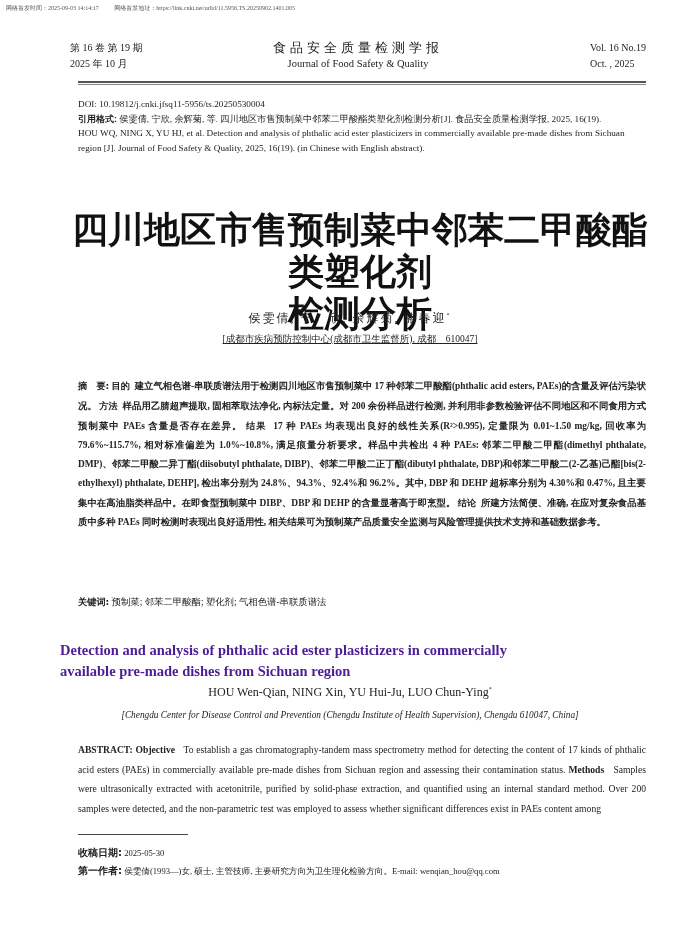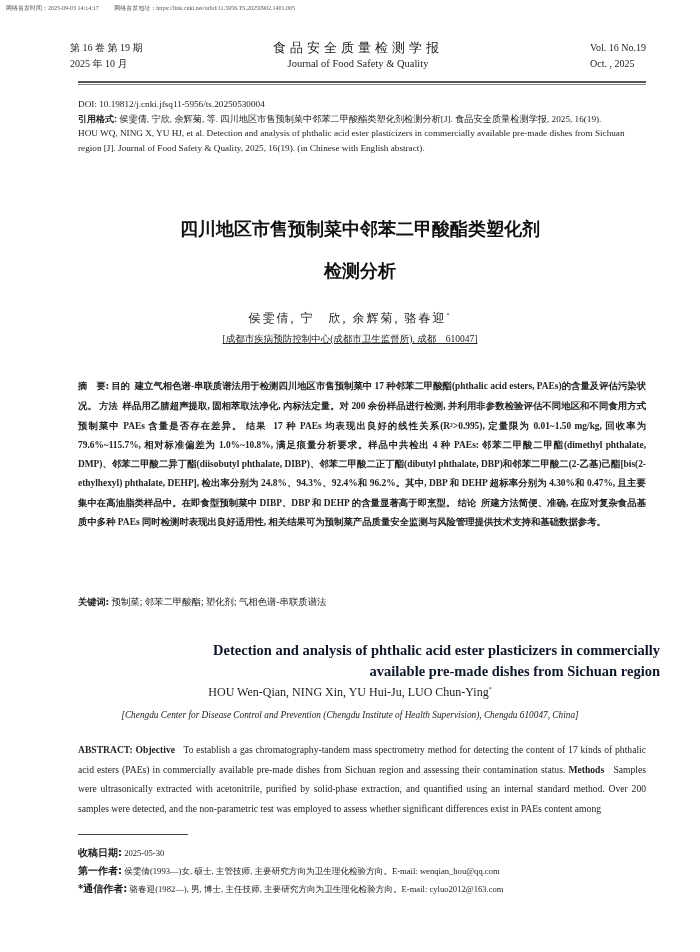--- a/index.html
+++ b/index.html
@@ -12,29 +12,29 @@
   .header .l { left:0; }
   .header .c { left:0; right:0; text-align:center; }
   .header .c .cn { font-size:13px; letter-spacing:4px; }
   .header .c .en { font-size:10.5px; }
   .header .r { right:0; text-align:left; }
   .rule { position:absolute; left:78px; right:54px; top:81px; border-top:2px solid #555; }
   .rule2 { position:absolute; left:78px; right:54px; top:84px; border-top:1px solid #888; }
   .cite { position:absolute; left:78px; right:54px; top:97px; font-size:9.2px; line-height:14.5px; }
   .cite b { font-family:Liberation Sans, sans-serif; font-size:9px;margin-top:27px; }
   .title { position:absolute; left:60px; right:40px; top:208px; text-align:center;
-           font-family:"DejaVu Serif",serif; font-weight:bold; font-size:18px; line-height:42px; color:#111; }
+           font-family:"DejaVu Serif",serif; font-weight:bold; font-size:36px; line-height:42px; color:#111; }
   .authors { position:absolute; left:0; right:0; top:310px; text-align:center; font-size:12px; letter-spacing:2px; }
   .affil { position:absolute; left:0; right:0; top:333px; text-align:center; font-size:9.5px;text-decoration:underline; }
   .abstract { position:absolute; left:78px; right:54px; top:376px; font-size:9.4px; line-height:19px; text-align:justify;font-weight:bold; }
   .abstract b { font-family:"DejaVu Sans",sans-serif; font-size:9.2px; }
   .kw { position:absolute; left:78px; right:54px; top:596px; font-size:9.4px; }
   .kw b { font-family:"DejaVu Sans",sans-serif; font-size:9.2px; }
-  .en-title { position:absolute; left:60px; right:40px; top:640px; text-align:right;
-              font-weight:bold; font-size:14.5px; line-height:21px; color:#0f172a; }
+  .en-title { position:absolute; left:60px; right:40px; top:640px; text-align:left;
+              font-weight:bold; font-size:14.5px; line-height:21px; color:#4c1d95; }
   .en-authors { position:absolute; left:0; right:0; top:685px; text-align:center; font-size:12px; }
   .en-affil { position:absolute; left:0; right:0; top:710px; text-align:center; font-size:9.3px; font-style:italic; }
   .en-abs { position:absolute; left:78px; right:54px; top:740px; font-size:9.6px; line-height:19.5px; text-align:justify; }
   .en-abs b { font-weight:bold; }
   .foot-rule { position:absolute; left:78px; top:834px; width:110px; border-top:1px solid #444; }
   .foot { position:absolute; left:78px; right:54px; top:844px; font-size:8.6px; line-height:17px; }
   .foot b { font-family:"DejaVu Sans",sans-serif; font-size:10px; }
   sup { font-size:6px; }
 </style>
 </head>
@@ -119,17 +119,13 @@
 <div class="foot-rule"></div>
 <div class="foot">
   <div>
     <b>收稿日期:</b>
     <span>2025-05-30</span>
   </div>
   <div>
     <b>第一作者:</b>
     <span>侯雯倩(1993—)女, 硕士, 主管技师, 主要研究方向为卫生理化检验方向。E-mail: wenqian_hou@qq.com</span>
   </div>
-  <div>
-    <b>*通信作者:</b>
-    <span>骆春迎(1982—), 男, 博士, 主任技师, 主要研究方向为卫生理化检验方向。E-mail: cyluo2012@163.com</span>
-  </div>
 </div>
 
 </body></html>

